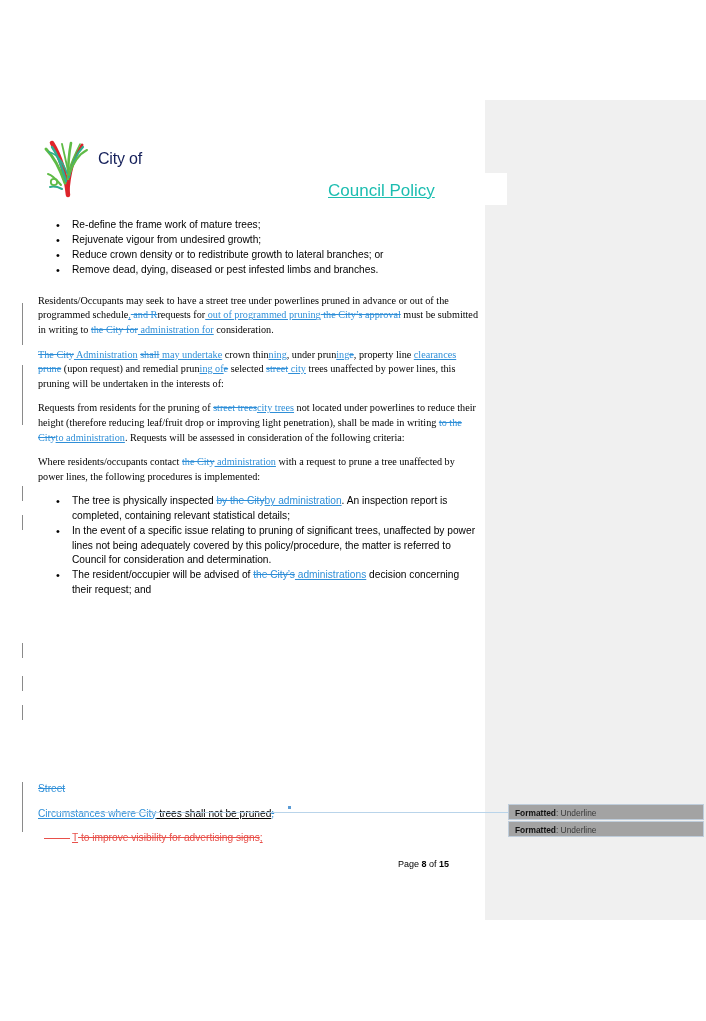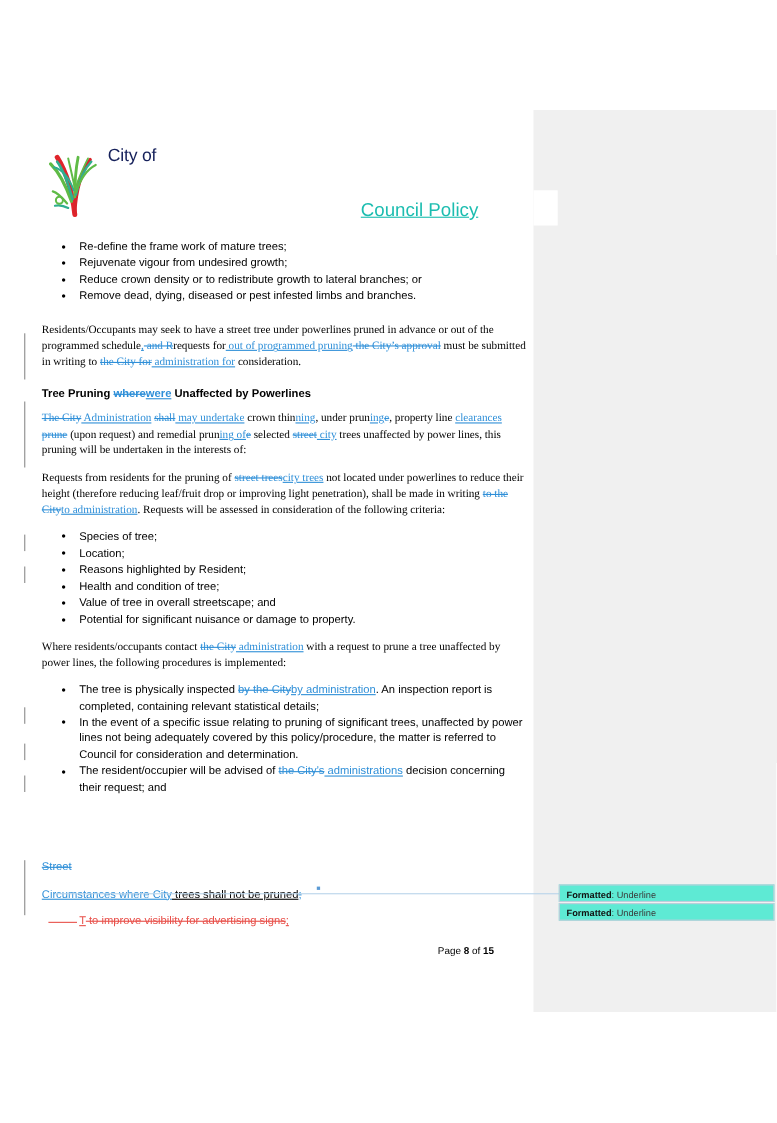--- a/index.html
+++ b/index.html
@@ -53,21 +53,21 @@
   .logo {
     position: absolute;
     left: 0;
     top: 0;
     width: 200px;
     height: 76px;
   }
   .logo-text {
     position: absolute;
     left: 60px;
-    top: 1px;
+    top: 18px;
     line-height: 1;
   }
   .logo-city {
     font-size: 16px;
     color: #15205a;
     letter-spacing: -0.2px;
     display: block;
   }
   .logo-wanneroo {
     font-size: 27px;
@@ -203,21 +203,21 @@
     height: 1px;
     transform-origin: left center;
   }
 
   
   .balloon {
     position: absolute;
     left: 508px;
     width: 196px;
     height: 16px;
-    background: #5eead4;
+    background: #a3a3a3;
     border: 1px solid #bfcddb;
     font-size: 8.4px;
     color: #3a3a3a;
     padding: 0 0 0 6px;
     line-height: 16px;
     white-space: nowrap;
     box-sizing: border-box;
   }
   .balloon b { color: #111111; }
   #balloon-1 { top: 804px; }
@@ -272,35 +272,26 @@
 
     <ul class="bullets">
       <li>Re-define the frame work of mature trees;</li>
       <li>Rejuvenate vigour from undesired growth;</li>
       <li>Reduce crown density or to redistribute growth to lateral branches; or</li>
       <li>Remove dead, dying, diseased or pest infested limbs and branches.</li>
     </ul>
 
     <p class="para" style="margin-top:16px"><span>Residents/Occupants may seek to have a street tree under powerlines pruned in advance or out of the programmed schedule</span><span class="ins">,</span><span class="del"> and R</span><span>requests for</span><span class="ins"> out of programmed pruning</span><span class="del"> the City’s approval</span><span> must be submitted in writing to </span><span class="del">the City for</span><span class="ins"> administration for</span><span> consideration.</span></p>
 
-    <h3 class="sub"><span>Tree Pruning </span><span class="del">where</span><span class="ins">were</span><span> Unaffected by Powerlines</span></h3>
 
     <p class="para"><span class="del">The City</span><span class="ins"> Administration</span><span> </span><span class="del">shall</span><span class="ins"> may undertake</span><span> crown thin</span><span class="ins">ning</span><span>, under prun</span><span class="ins">ing</span><span class="del">e</span><span>, property line </span><span class="ins">clearances</span><span class="del"> prune</span><span> (upon request) and remedial prun</span><span class="ins">ing of</span><span class="del">e</span><span> selected </span><span class="del">street</span><span class="ins"> city</span><span> trees unaffected by power lines, this pruning will be undertaken in the interests of:</span></p>
 
 
     <p class="para"><span>Requests from residents for the pruning of </span><span class="del">street trees</span><span class="ins">city trees</span><span> not located under powerlines to reduce their height (therefore reducing leaf/fruit drop or improving light penetration), shall be made in writing </span><span class="del">to the City</span><span class="ins">to administration</span><span>. Requests will be assessed in consideration of the following criteria:</span></p>
 
-    <ul class="bullets">
-      <li>Species of tree;</li>
-      <li>Location;</li>
-      <li>Reasons highlighted by Resident;</li>
-      <li>Health and condition of tree;</li>
-      <li>Value of tree in overall streetscape; and</li>
-      <li>Potential for significant nuisance or damage to property.</li>
-    </ul>
 
     <p class="para"><span>Where residents/occupants contact </span><span class="del">the City</span><span class="ins"> administration</span><span> with a request to prune a tree unaffected by power lines, the following procedures is implemented:</span></p>
 
     <ul class="bullets">
       <li><span>The tree is physically inspected </span><span class="del">by the City</span><span class="ins">by administration</span><span>. An inspection report is completed, containing relevant statistical details;</span></li>
       <li><span>In the event of a specific issue relating to pruning of significant trees, unaffected by power lines not being adequately covered by this policy/procedure, the matter is referred to Council for consideration and determination.</span></li>
       <li><span>The resident/occupier will be advised of </span><span class="del">the City’s</span><span class="ins"> administrations</span><span> decision concerning their request; and</span></li>
     </ul>
 
   </div>

